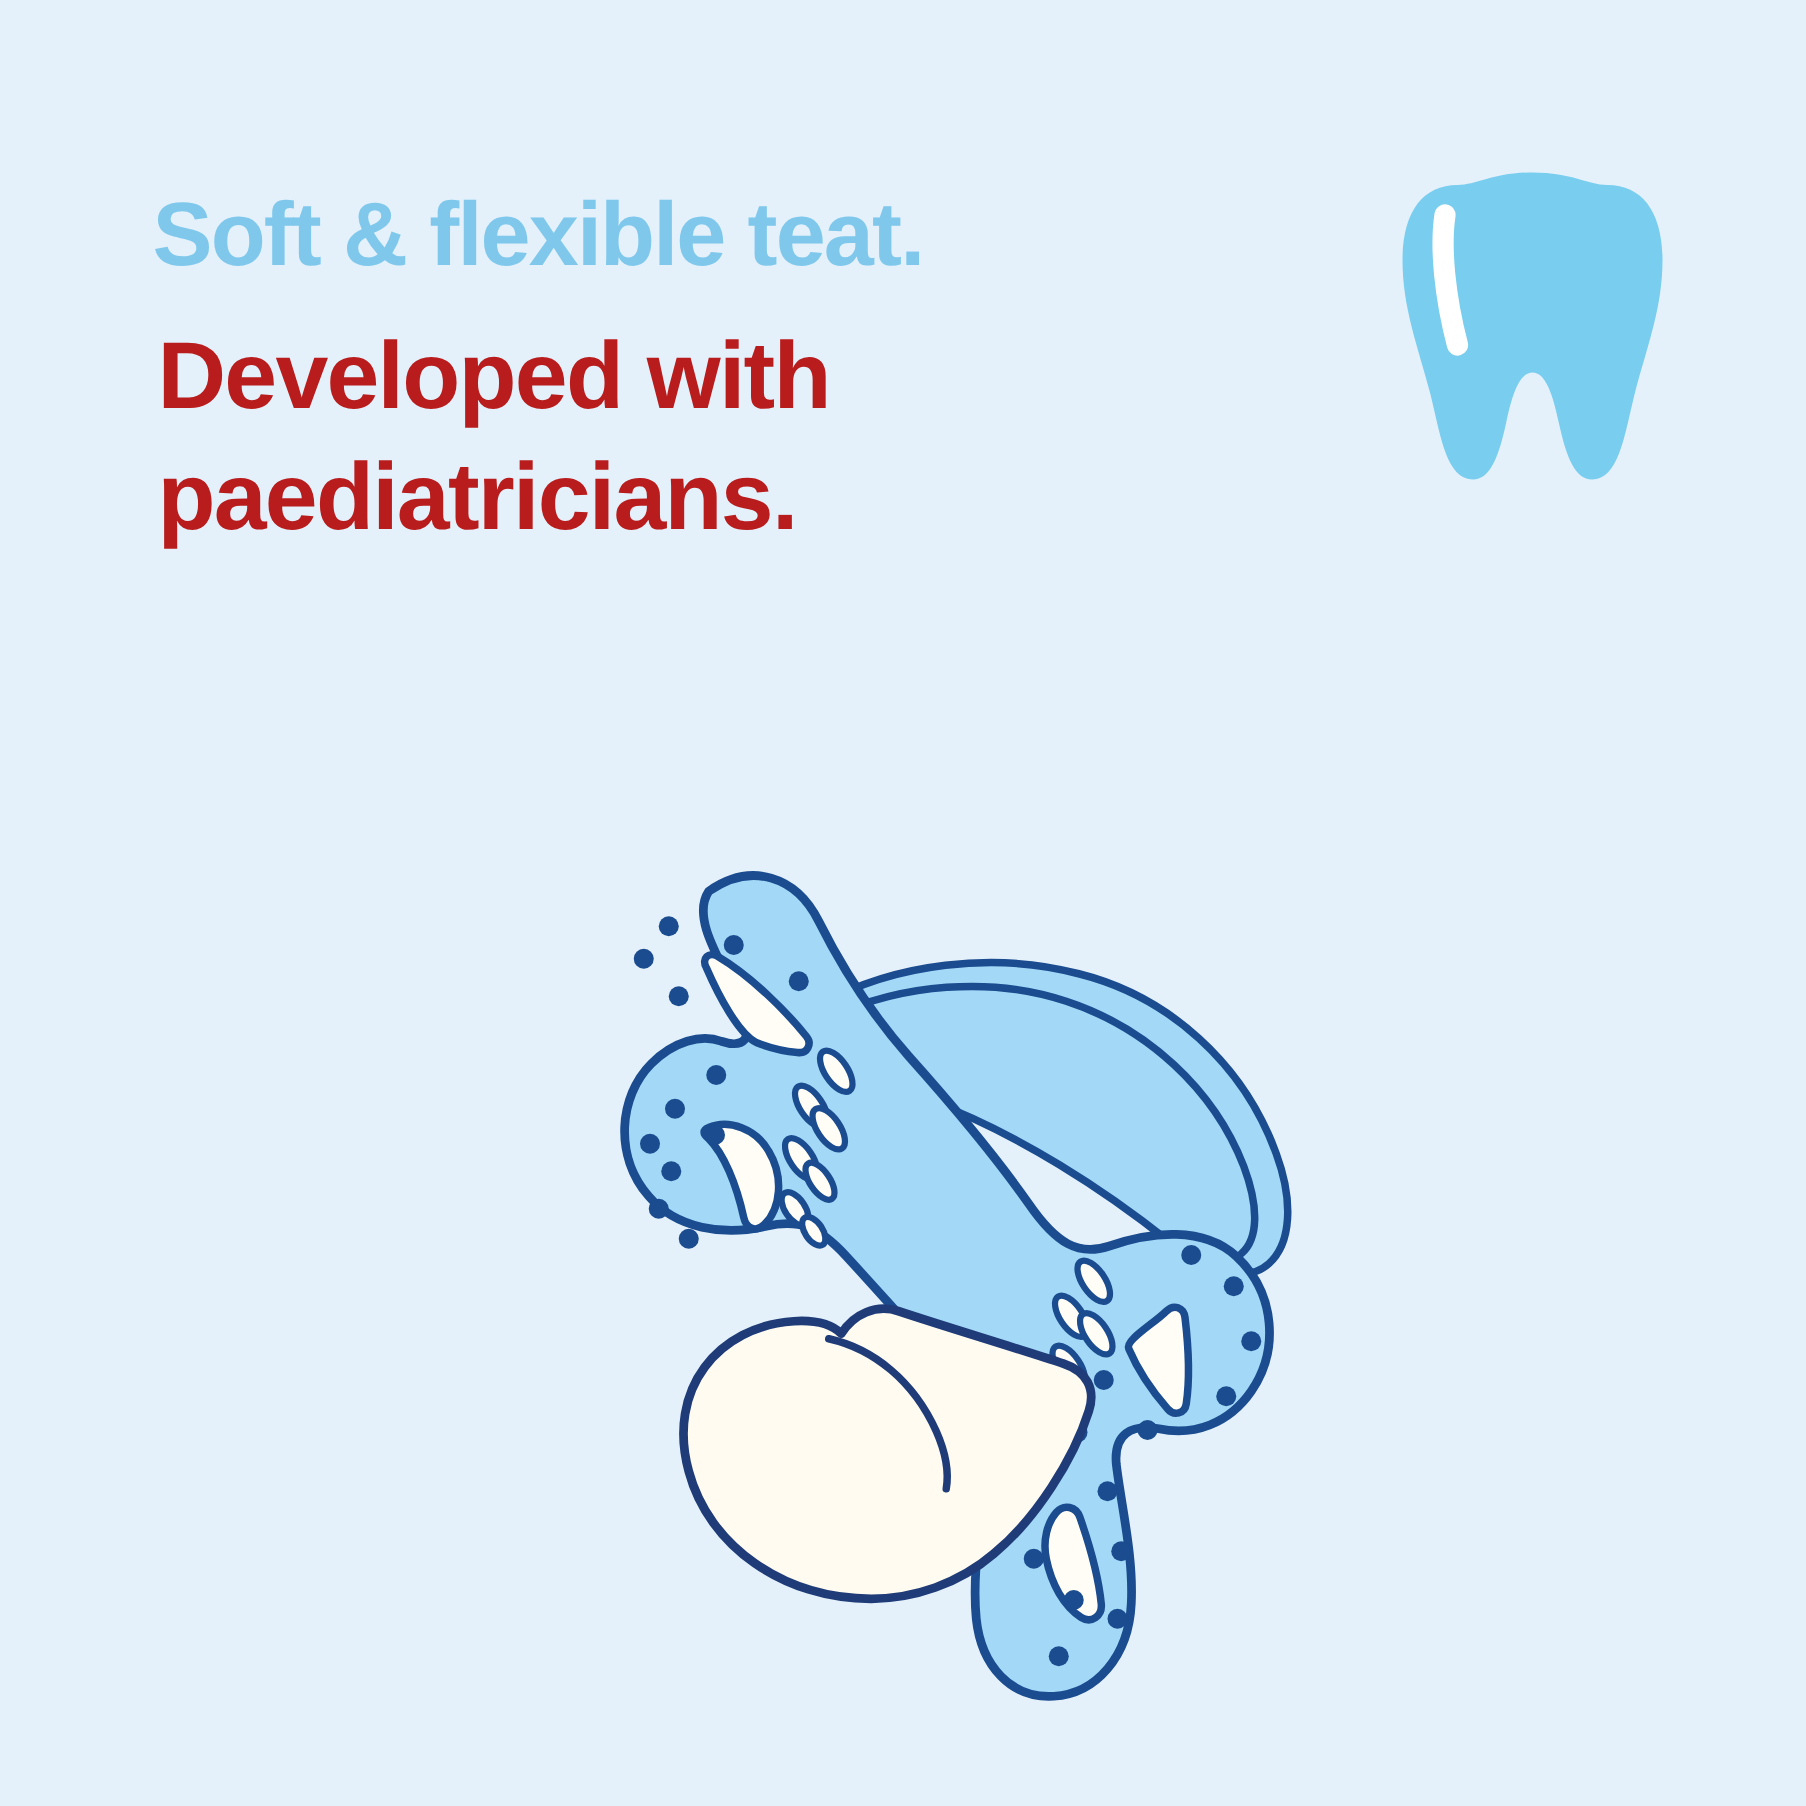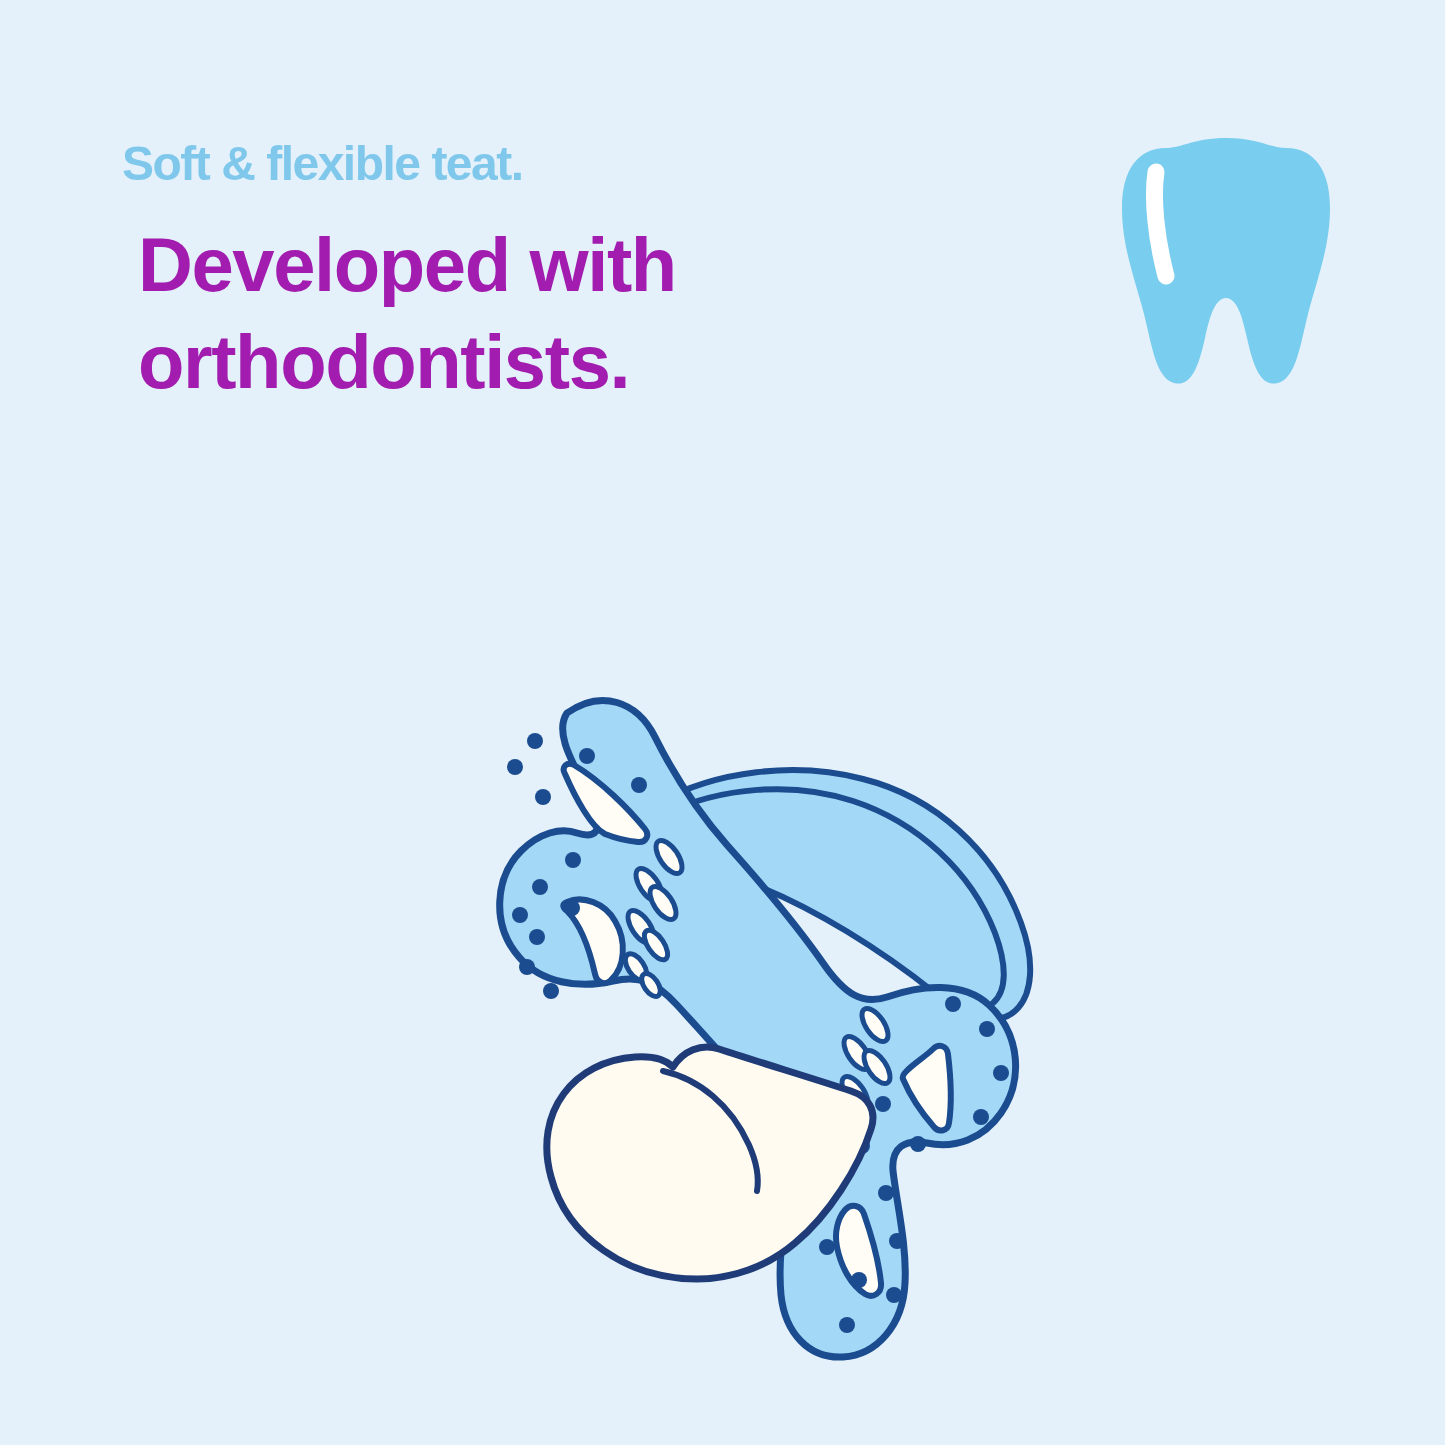--- a/index.html
+++ b/index.html
@@ -21,36 +21,36 @@
 
   
   .copy-block {
     position: absolute;
     left: 122px;
     top: 140px;
     width: 960px;
   }
   .eyebrow {
     font-family: "Liberation Sans", sans-serif;
-    font-size: 48px;
+    font-size: 72px;
     line-height: 1.0;
     font-weight: 700;
     letter-spacing: -1.5px;
     color: #7fc8ec;
-    margin: 0 0 28px 0;
+    margin: 12px 0 28px 0;
     white-space: nowrap;
   }
   .headline {
     font-family: "Liberation Sans", sans-serif;
     font-size: 76px;
     line-height: 1.28;
     font-weight: 700;
     letter-spacing: -1.4px;
-    color: #a21caf;
-    margin: 16px;
+    color: #b91c1c;
+    margin: 4px;
   }
   .headline .hl-line { display: block; }
 
   
   .tooth-icon {
     position: absolute;
     left: 1118px;
     top: 126px;
     width: 216px;
     height: 268px;
@@ -67,21 +67,21 @@
 </style>
 </head>
 <body>
 
 <div id="stage">
 
   <div class="copy-block">
     <p class="eyebrow">Soft &amp; flexible teat.</p>
     <div class="headline">
       <span class="hl-line">Developed with</span>
-      <span class="hl-line">orthodontists.</span>
+      <span class="hl-line">paediatricians.</span>
     </div>
   </div>
 
   <svg class="tooth-icon" viewBox="0 0 216 268" aria-hidden="true">
     <path d="M108 12
              C 140 12, 152 22, 168 22
              C 196 22, 212 44, 212 82
              C 212 120, 200 150, 190 188
              C 182 220, 178 252, 160 257
              C 144 261, 136 244, 129 212

